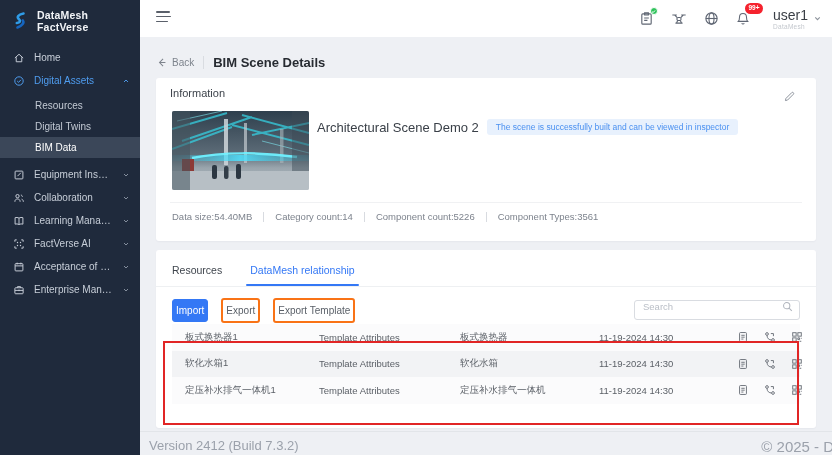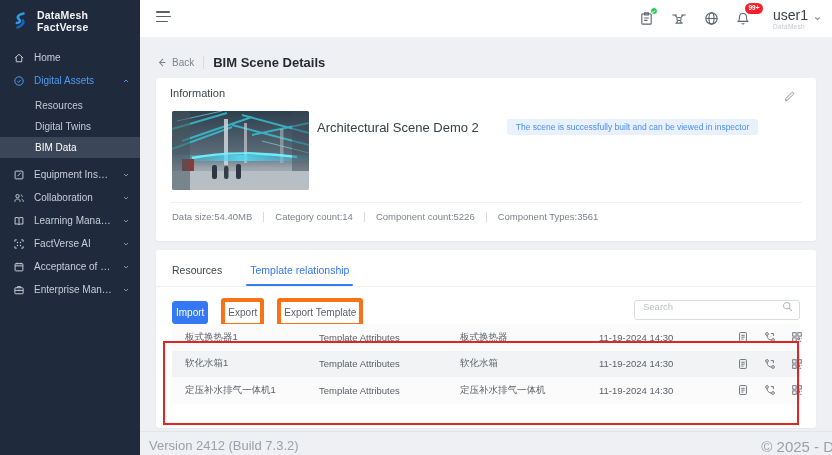--- a/index.html
+++ b/index.html
@@ -46,36 +46,36 @@
   .ph-divider { width:1px; height:13px; background:#d9dce1; }
   .page-title { font-size:13px; font-weight:bold; color:#272b31; }
 
   .card { position:absolute; background:#fff; border-radius:3px; box-shadow:0 1px 2px rgba(20,30,50,.04); }
   .card1 { left:16px; top:41px; width:660px; height:163px; }
   .card2 { left:16px; top:213px; width:660px; height:178px; }
 
   .info-title { position:absolute; left:14px; top:9px; font-size:11px; color:#3d434b; }
   .edit-btn { position:absolute; right:20px; top:11px; color:#8a909a; cursor:pointer; }
   .thumb { position:absolute; left:16px; top:33px; width:137px; height:79px; border-radius:2px; overflow:hidden; }
-  .scene-row { position:absolute; left:161px; top:41px; display:flex; align-items:center; gap:28px; }
+  .scene-row { position:absolute; left:161px; top:41px; display:flex; align-items:center; gap:8px; }
   .scene-name { font-size:13px; color:#3a4048; }
   .scene-badge { font-size:8.5px; color:#4a90f0; background:#e8f1fd; padding:3px 9px; border-radius:3px; white-space:nowrap; }
   .info-divider { position:absolute; left:14px; right:14px; top:124px; border-top:1px solid #f0f1f3; }
   .stats-row { position:absolute; left:16px; top:133px; display:flex; align-items:center; gap:11px; font-size:9.5px; color:#7d838d; }
   .stat-sep { width:1px; height:10px; background:#d8dbe0; }
 
   .tabsbar { position:absolute; left:0; right:0; top:0; height:37px; border-bottom:1px solid #eef0f2; display:flex; align-items:flex-end; padding-left:16px; gap:28px; }
   .tab { font-size:10.5px; color:#3f454d; padding-bottom:10px; cursor:pointer; position:relative; }
   .tab.active { color:#3478f5; }
   .tab.active::after { content:""; position:absolute; left:-4px; right:-4px; bottom:0; height:2px; background:#3478f5; border-radius:1px; }
 
   .toolbar { position:absolute; left:16px; top:48px; display:flex; align-items:center; gap:13px; }
   .btn { font-size:10px; border-radius:3px; padding:4px 3px; cursor:pointer; line-height:1.3; }
   .btn-primary { background:#3478f5; color:#fff; border:1px solid #3478f5; }
-  .btn-default { background:#fff; color:#5a6068; border:4px solid #f97316; }
+  .btn-default { background:#fff; color:#5a6068; border:2px solid #f97316; }
   .search-box { position:absolute; right:16px; top:50px; width:166px; height:20px; border:1px solid #d9dce1; border-radius:3px; background:#fff; display:flex; align-items:flex-start; padding:0 6px 0 8px; }
   .search-box input { border:none; outline:none; flex:1; font-size:9.5px; color:#555; font-family:"Liberation Sans",sans-serif; background:transparent; }
   .search-box input::placeholder { color:#b9bec6; }
   .search-box .sicon { color:#b0b5bd; display:flex; }
 
   .tablewrap { position:absolute; left:16px; top:72px; width:628px; }
   .thead { position:relative; height:19px; background:#f7f8fa; border-radius:2px; }
   .th { position:absolute; top:0; height:19px; display:flex; align-items:center; font-size:9.5px; font-weight:bold; color:#5d636b; }
   .trow { position:relative; height:26.5px; }
   .trow.odd { background:#fbfbfc; }
@@ -371,21 +371,21 @@
         <span>Component count:5226</span>
         <span class="stat-sep"></span>
         <span>Component Types:3561</span>
       </div>
     </div>
 
     <div class="card card2">
 
       <div class="tabsbar">
         <span class="tab">Resources</span>
-        <span class="tab active">Template relationship</span>
+        <span class="tab active">DataMesh relationship</span>
       </div>
 
       <div class="toolbar">
         <button class="btn btn-primary">Import</button>
         <button class="btn btn-default">Export</button>
         <button class="btn btn-default">Export Template</button>
       </div>
 
       <div class="search-box">
         <input type="text" placeholder="Search" style="">

